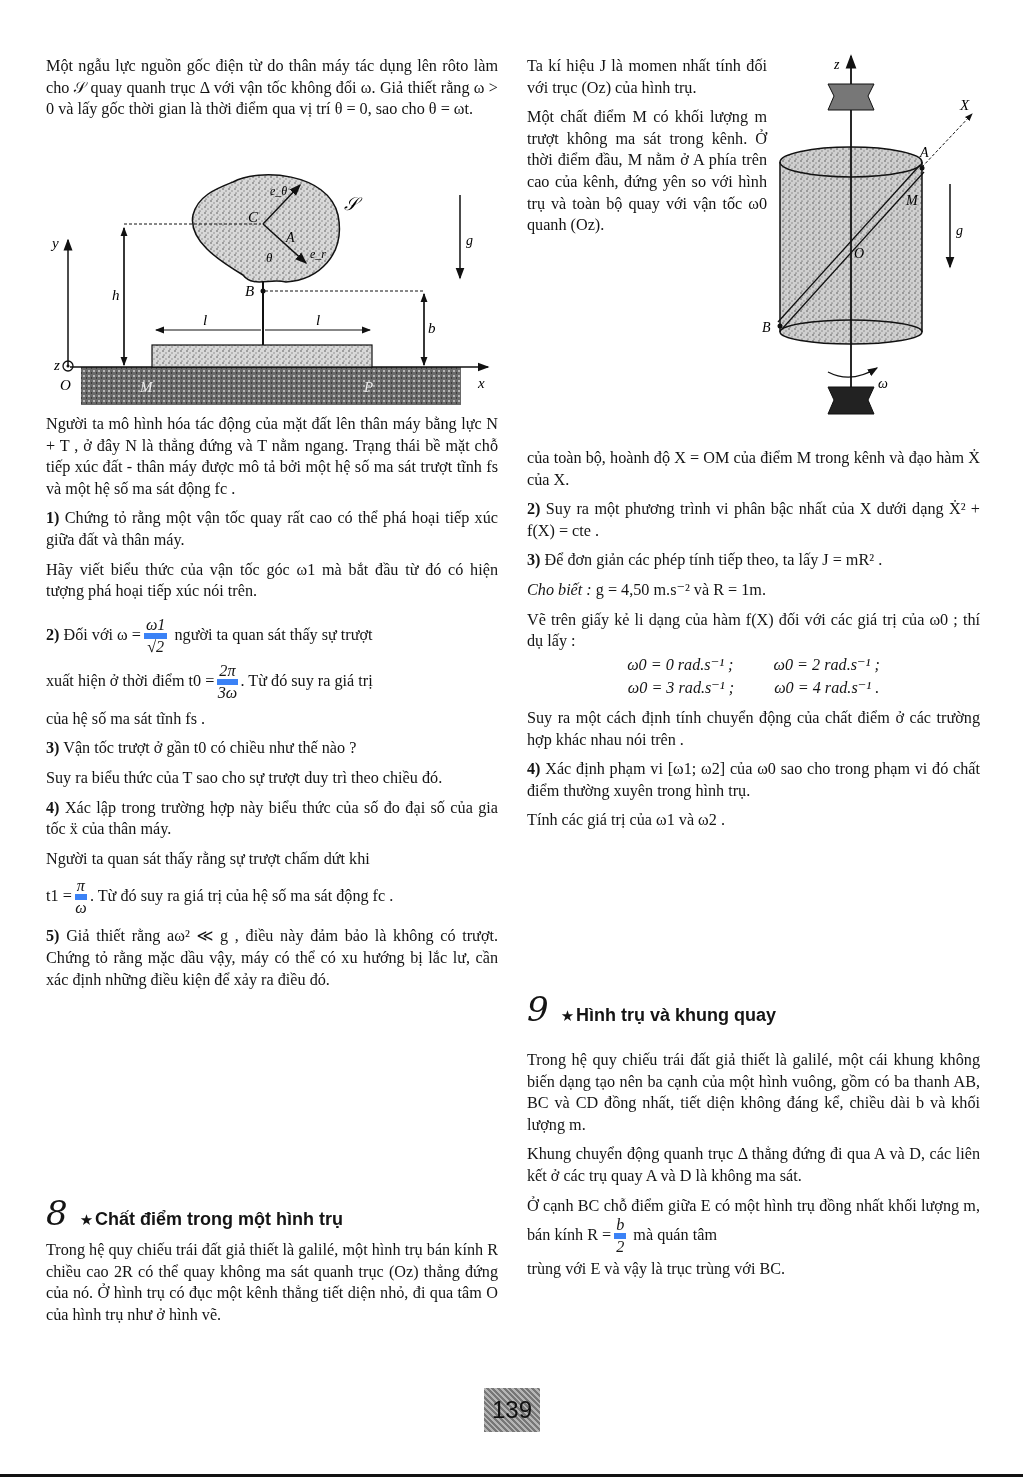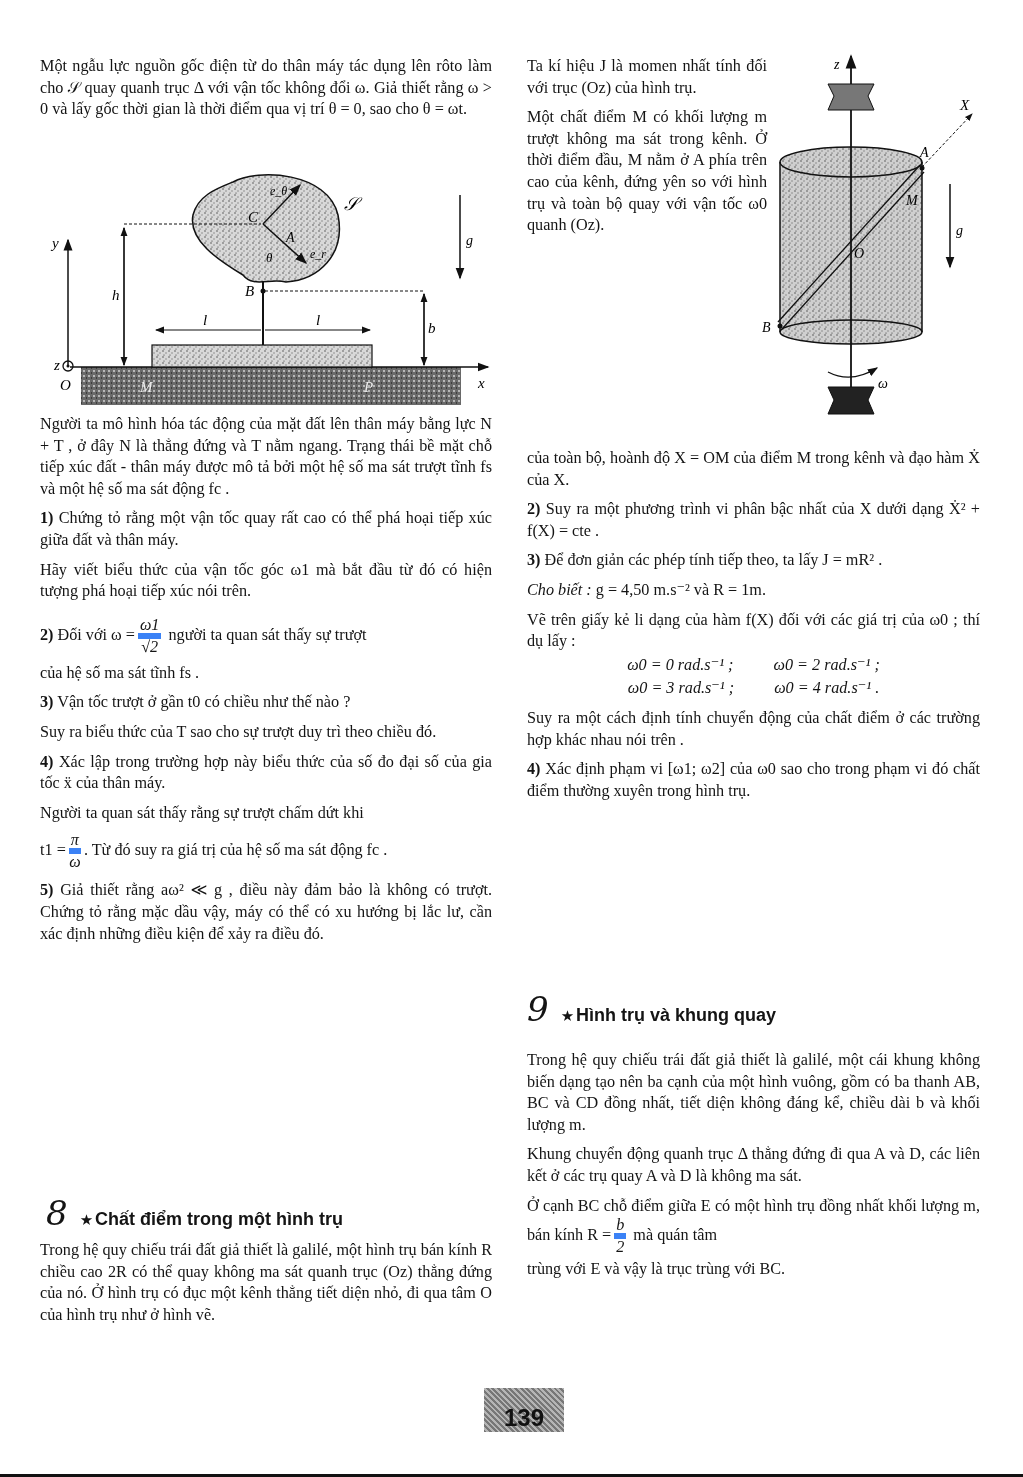--- a/index.html
+++ b/index.html
@@ -1,34 +1,34 @@
 <!DOCTYPE html>
 <html><head>
 <meta charset="utf-8">
 <style>
   html, body { margin:0; padding:0; background:#ffffff; }
   body { width:1023px; height:1477px; position:relative; overflow:hidden;
          font-family:"Liberation Serif", "DejaVu Serif", serif; color:#141414; }
   .col { position:absolute; font-size:16.2px; line-height:21.6px; text-align:justify; }
   .col p { margin:0 0 8px 0; }
-  .left { left:40px; top:56px; width:452px; }
+  .left { left:46px; top:56px; width:452px; }
   .right { left:527px; top:56px; width:453px;margin-top:8px; }
   .abs { position:absolute; }
   i, .it { font-style:italic; }
   b { font-weight:bold; }
   .sec-head { position:absolute; display:flex; align-items:baseline; }
   .sec-num { font-family:"DejaVu Serif", serif; font-style:italic; font-size:34px; font-weight:normal; margin-right:12px; line-height:34px;}
   .sec-title { font-family:"Liberation Sans", "DejaVu Sans", sans-serif; font-weight:bold; font-size:18px; }
   .star { font-size:15px; margin-right:2px; }
   .frac { display:inline-block; vertical-align:middle; text-align:center; margin:0 3px; line-height:16px; }
   .frac span { display:block; }
   .frac .num { border-bottom:6px solid #3b82f6; padding:0 2px; }
-  .page-num { position:absolute; left:484px; top:1388px; width:80px; height:44px;
-              background:#9a9a9a; color:#111; font-family:"Liberation Sans", sans-serif; font-weight:bold;
-              font-size:24px; display:flex; align-items:flex-end; justify-content:center;
+  .page-num { position:absolute; left:484px; top:1388px; width:56px; height:44px;
+              background:#9a9a9a; color:#111; font-family:"Liberation Sans", sans-serif; font-weight:normal;
+              font-size:24px; display:flex; align-items:center; justify-content:center;
               background-image: repeating-linear-gradient(45deg,#777 0 2px,#b5b5b5 2px 4px); }
   .page-num span { background:transparent; }
   .bottom-rule { position:absolute; left:0; top:1474px; width:1023px; height:3px; background:#111; }
   .eq-line { text-align:center; margin:2px 0; }
   .eq-line span.gap { display:inline-block; width:40px; }
 </style>
 </head>
 <body>
 
 <div class="col left">
@@ -101,20 +101,21 @@
   <text x="92" y="222" font-size="15" font-style="italic" fill="#eee">M</text>
   <text x="316" y="222" font-size="15" font-style="italic" fill="#eee">P</text>
   <text x="418" y="75" font-size="14" font-style="italic">g</text>
 </svg>
 
 <div class="col left" style="top:414px;">
   <p>Người ta mô hình hóa tác động của mặt đất lên thân máy bằng lực N + T , ở đây N là thẳng đứng và T nằm ngang. Trạng thái bề mặt chỗ tiếp xúc đất - thân máy được mô tả bởi một hệ số ma sát trượt tĩnh fs và một hệ số ma sát động fc .</p>
   <p><b>1)</b><span> Chứng tỏ rằng một vận tốc quay rất cao có thể phá hoại tiếp xúc giữa đất và thân máy.</span></p>
   <p>Hãy viết biểu thức của vận tốc góc ω1 mà bắt đầu từ đó có hiện tượng phá hoại tiếp xúc nói trên.</p>
   <p style="margin-top:14px;"><b>2)</b><span> Đối với ω =</span><span class="frac it"><span class="num">ω1</span><span>√2</span></span><span> người ta quan sát thấy sự trượt</span></p>
+  <p style="margin-top:8px;"><span>xuất hiện ở thời điểm t0 =</span><span class="frac it"><span class="num">2π</span><span>3ω</span></span><span>. Từ đó suy ra giá trị</span></p>
   <p>của hệ số ma sát tĩnh fs .</p>
   <p><b>3)</b><span> Vận tốc trượt ở gần t0 có chiều như thế nào ?</span></p>
   <p>Suy ra biểu thức của T sao cho sự trượt duy trì theo chiều đó.</p>
   <p><b>4)</b><span> Xác lập trong trường hợp này biểu thức của số đo đại số của gia tốc ẍ của thân máy.</span></p>
   <p>Người ta quan sát thấy rằng sự trượt chấm dứt khi</p>
   <p><span>t1 =</span><span class="frac it"><span class="num">π</span><span>ω</span></span><span>. Từ đó suy ra giá trị của hệ số ma sát động fc .</span></p>
   <p style="margin-top:10px;"><b>5)</b><span> Giả thiết rằng aω² ≪ g , điều này đảm bảo là không có trượt. Chứng tỏ rằng mặc dầu vậy, máy có thể có xu hướng bị lắc lư,  cần xác định những điều kiện để xảy ra điều đó.</span></p>
 </div>
 
 <div class="sec-head" style="left:46px;top:1196px;">
@@ -177,20 +178,21 @@
 <div class="col right" style="top:440px;">
   <p>của toàn bộ, hoành độ X = OM của điểm M trong kênh và đạo hàm Ẋ của X.</p>
   <p><b>2)</b><span> Suy ra một phương trình vi phân bậc nhất của X dưới dạng Ẋ² + f(X) = cte .</span></p>
   <p><b>3)</b><span> Để đơn giản các phép tính tiếp theo, ta lấy J = mR² .</span></p>
   <p><i>Cho biết :</i><span> g = 4,50 m.s⁻²  và R = 1m.</span></p>
   <p style="margin-bottom:2px;">Vẽ trên giấy kẻ li dạng của hàm f(X) đối với các giá trị của ω0 ; thí dụ lấy :</p>
   <div class="eq-line"><span class="it">ω0 = 0 rad.s⁻¹ ;</span><span class="gap"></span><span class="it">ω0 = 2 rad.s⁻¹ ;</span></div>
   <div class="eq-line" style="margin-bottom:8px;"><span class="it">ω0 = 3 rad.s⁻¹ ;</span><span class="gap"></span><span class="it">ω0 = 4 rad.s⁻¹ .</span></div>
   <p>Suy ra một cách định tính chuyển động của chất điểm ở các trường hợp khác nhau nói trên .</p>
   <p><b>4)</b><span> Xác định phạm vi [ω1; ω2] của ω0 sao cho trong phạm vi đó chất điểm thường xuyên trong hình trụ.</span></p>
+  <p>Tính các giá trị của ω1 và ω2 .</p>
 </div>
 
 <div class="sec-head" style="left:527px;top:992px;">
   <span class="sec-num">9</span>
   <span class="star">★</span>
   <span class="sec-title">Hình trụ và khung quay</span>
 </div>
 <div class="col right" style="top:1042px;">
   <p>Trong hệ quy chiếu trái đất giả thiết là galilé, một cái khung không biến dạng tạo nên ba cạnh của một hình vuông, gồm có ba thanh AB, BC và CD đồng nhất, tiết diện không đáng kể, chiều dài b và khối lượng m.</p>
   <p>Khung chuyển động quanh trục Δ thẳng đứng đi qua A và D, các liên kết ở các trụ quay A và D là không ma sát.</p>

